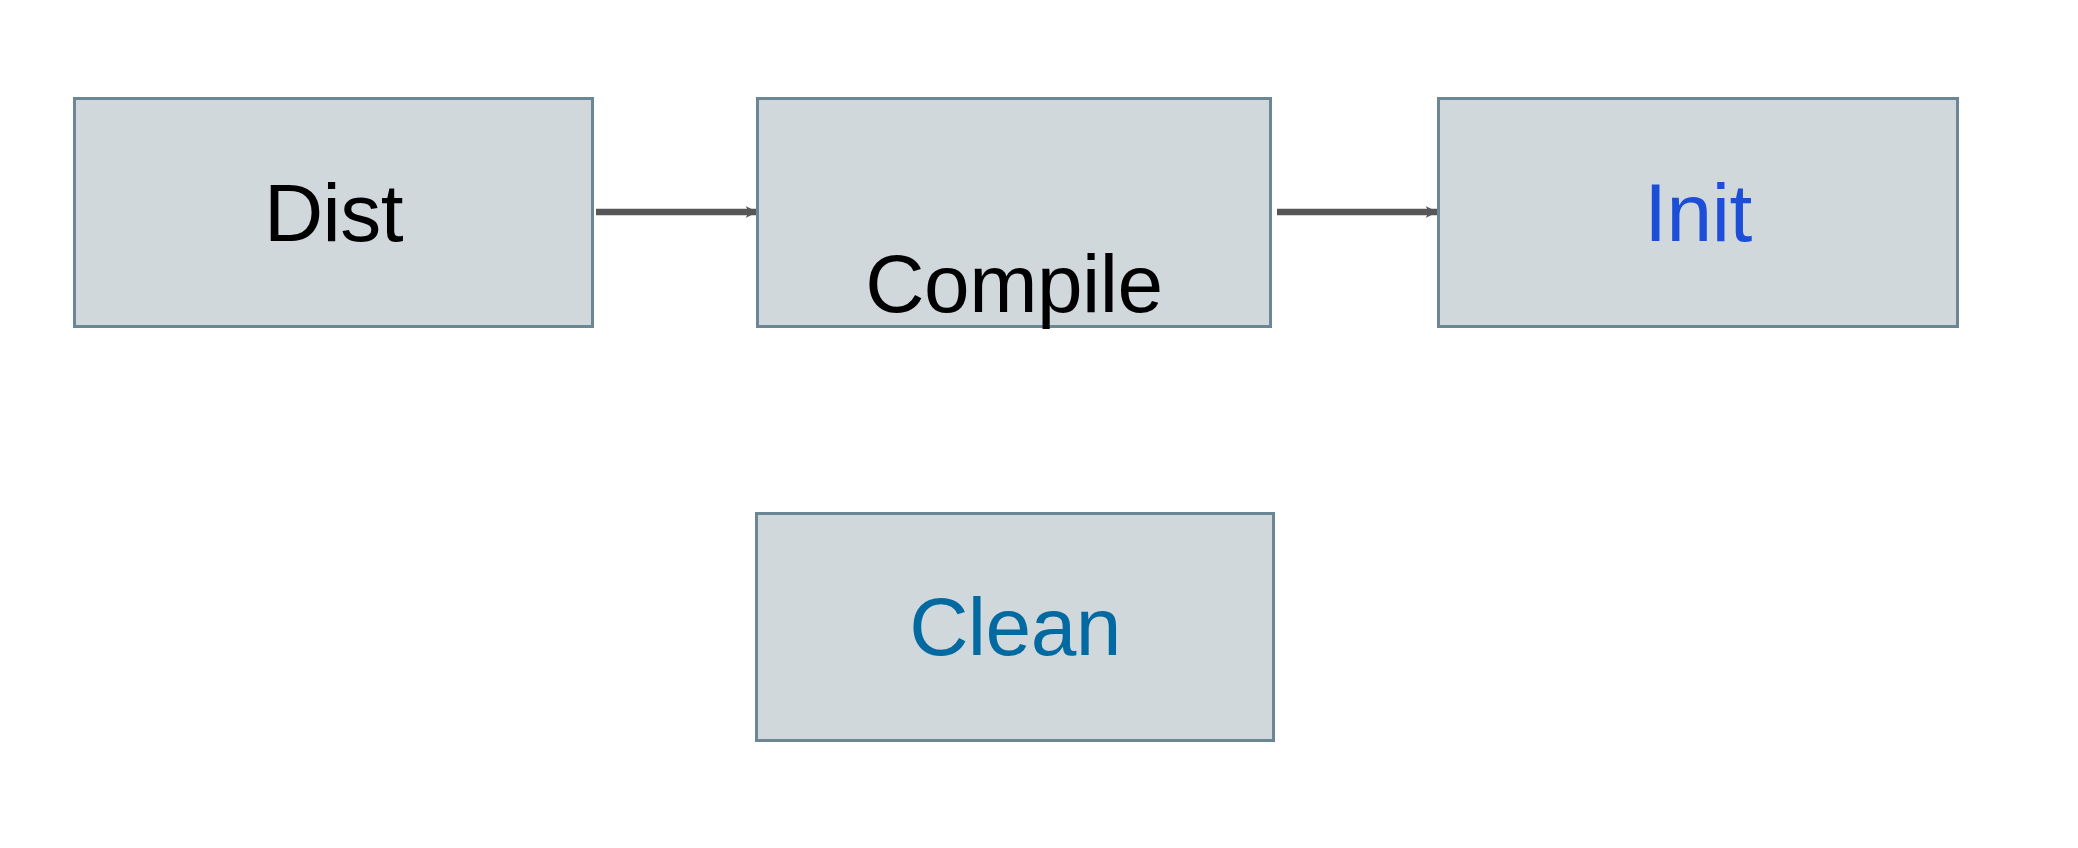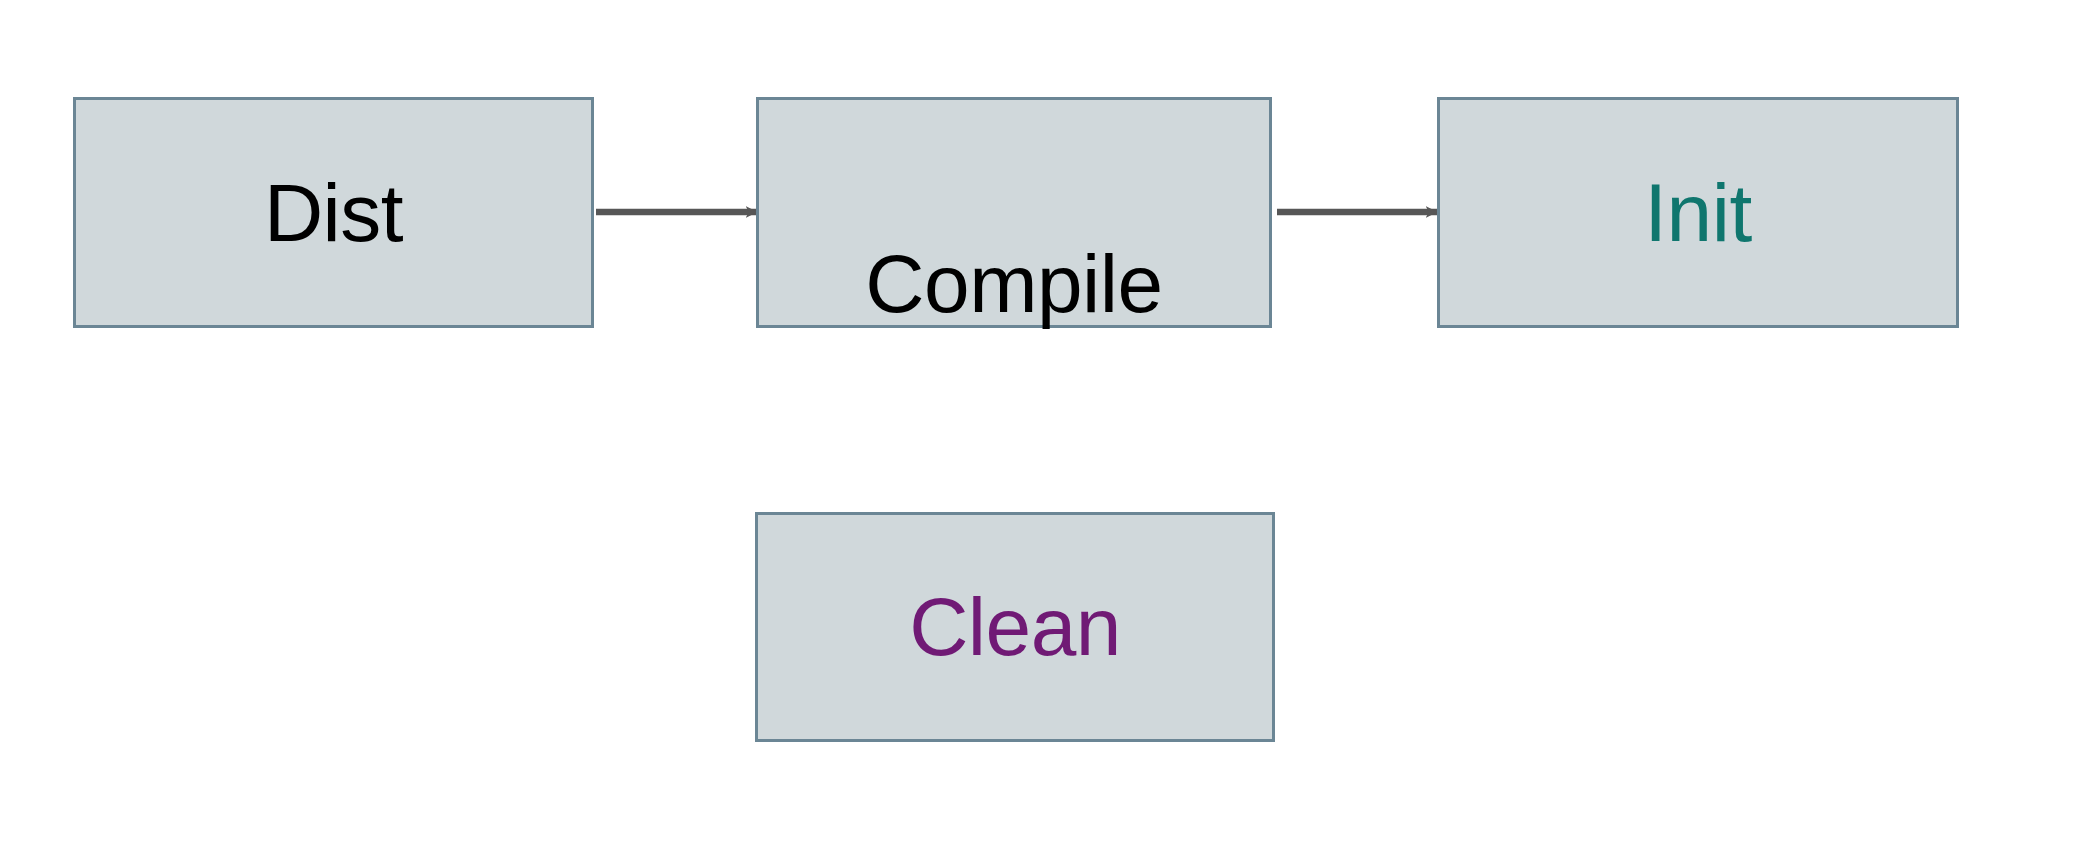--- a/index.html
+++ b/index.html
@@ -73,20 +73,20 @@
 
   <div class="node" id="node-dist" style="left: 73px; top: 97px; width: 521px; height: 231px; background: rgb(208, 216, 219); border-color: rgb(107, 134, 149);">
     <span class="node-label" style="color: rgb(0, 0, 0);">Dist</span>
   </div>
 
   <div class="node" id="node-compile" style="left: 756px; top: 97px; width: 516px; height: 231px; background: rgb(208, 216, 219); border-color: rgb(107, 134, 149); align-items: flex-end;">
     <span class="node-label" style="color: rgb(0, 0, 0);">Compile</span>
   </div>
 
   <div class="node" id="node-init" style="left: 1437px; top: 97px; width: 522px; height: 231px; background: rgb(208, 216, 219); border-color: rgb(107, 134, 149);">
-    <span class="node-label" style="color: #0f766e;">Init</span>
+    <span class="node-label" style="color: #1d4ed8;">Init</span>
   </div>
 
   <div class="node" id="node-clean" style="left: 755px; top: 512px; width: 520px; height: 230px; background: rgb(208, 216, 219); border-color: rgb(107, 134, 149);">
-    <span class="node-label" style="color: #701a75;">Clean</span>
+    <span class="node-label" style="color: #0369a1;">Clean</span>
   </div>
 
 </div>
 
 </body></html>

